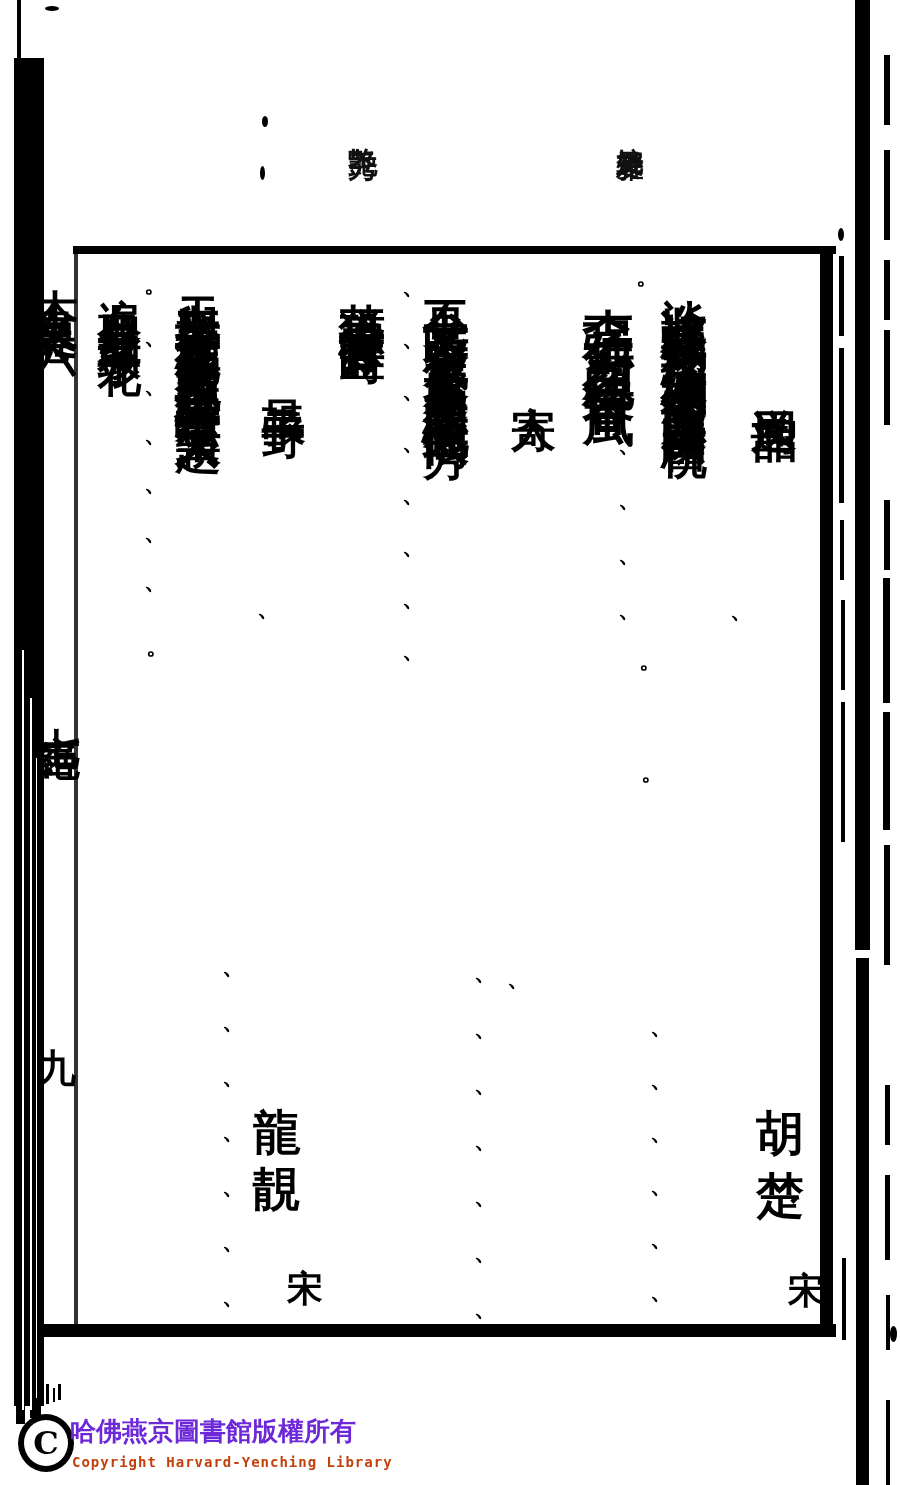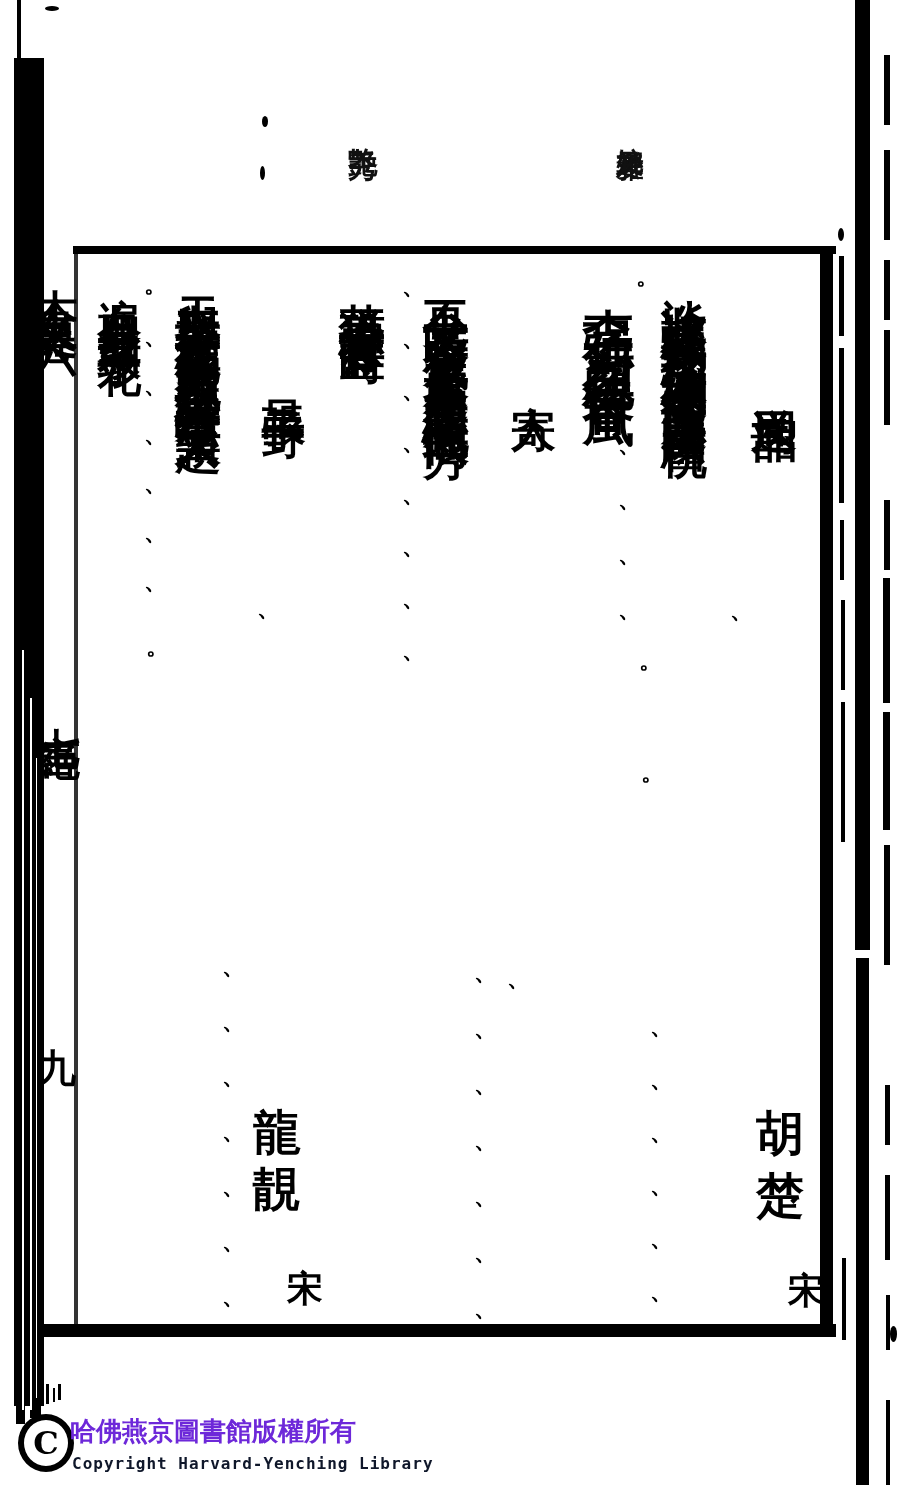--- a/index.html
+++ b/index.html
@@ -17,21 +17,21 @@
   .seg{position:absolute;background:#000;}
   .speck{position:absolute;background:#000;border-radius:50%;}
   .white-streak{position:absolute;background:#fff;}
   
   #stamp-circle{position:absolute;left:18px;top:1414px;width:44px;height:46px;
         border:6px solid #000;border-radius:50%;display:flex;align-items:center;justify-content:center;}
   #stamp-c{font-family:"DejaVu Serif",serif;font-weight:bold;font-size:32px;line-height:1;}
   #stamp-cn{position:absolute;left:70px;top:1414px;width:340px;font-family:"DejaVu Sans",sans-serif;
         font-size:26px;font-weight:bold;letter-spacing:0px;color:#6d28d9;filter:blur(0.3px);}
   #stamp-en{position:absolute;left:72px;top:1454px;font-family:"DejaVu Sans Mono",monospace;
-        font-size:16px;font-weight:bold;letter-spacing:1px;color:#0f172a;filter:blur(0.3px);}
+        font-size:14px;font-weight:bold;letter-spacing:1px;color:#c2410c;filter:blur(0.3px);}
   
   .spine{z-index:2;}
   #gutter-bar{z-index:3;}
 </style>
 </head>
 <body>
 
 <div id="page">
 
   <div id="gutter-bar" class="bar" style="left:14px;top:58px;width:30px;height:1348px;">

